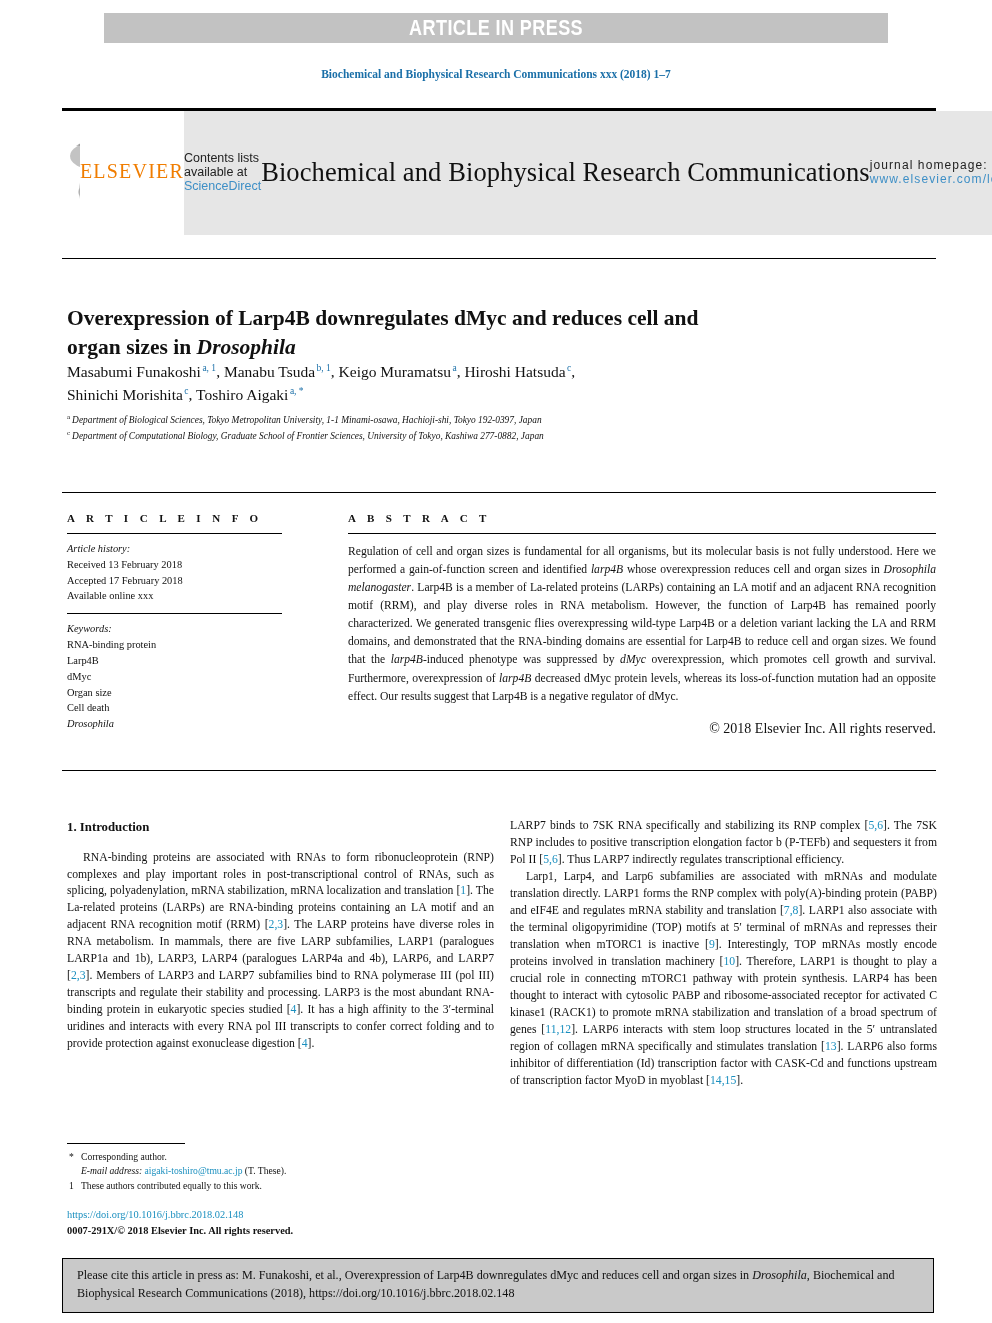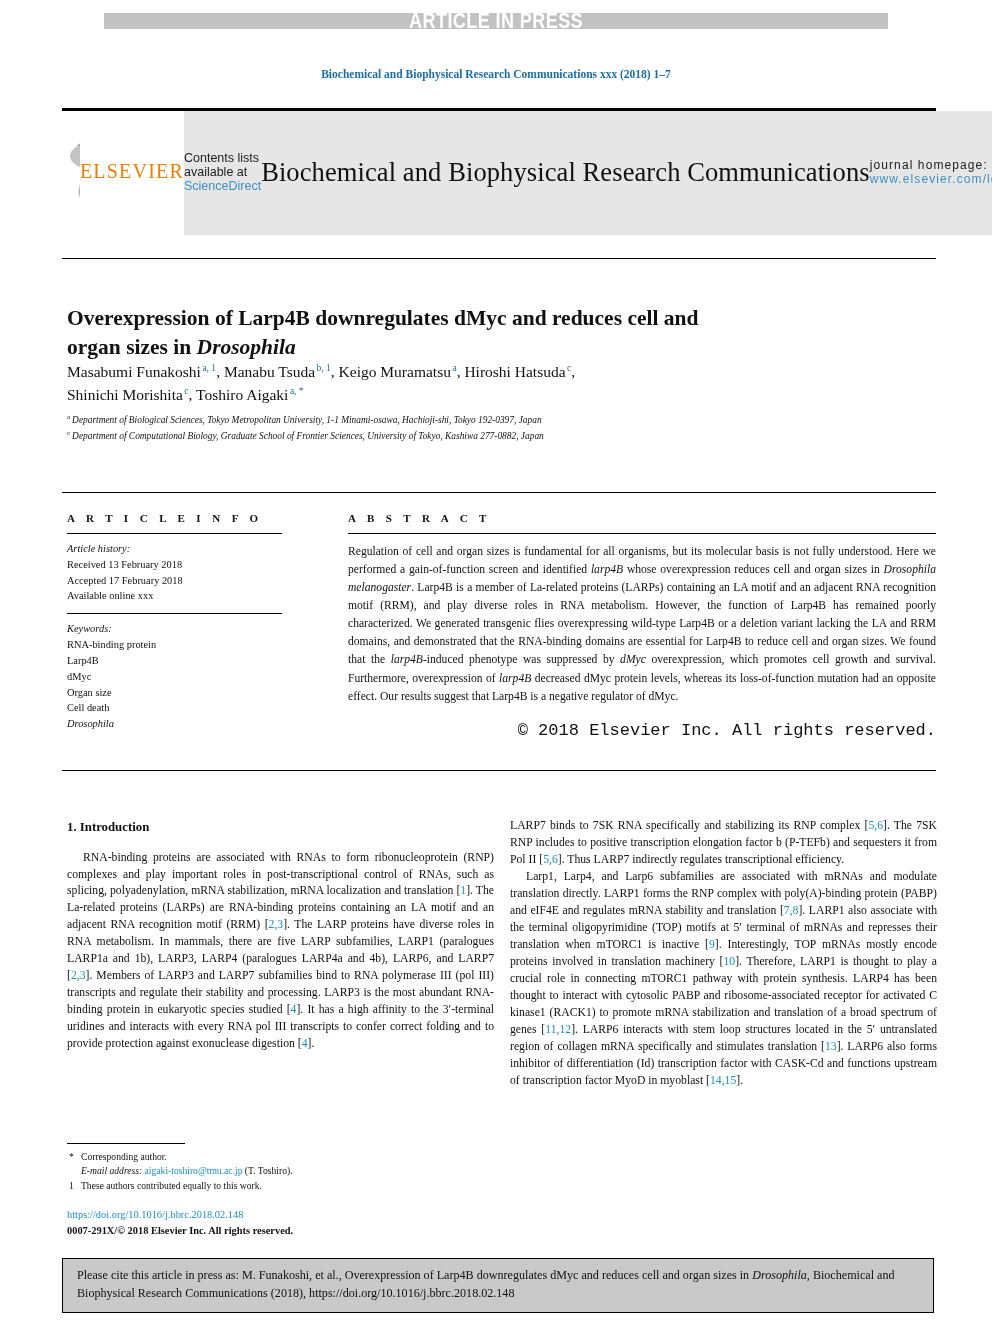--- a/index.html
+++ b/index.html
@@ -15,21 +15,21 @@
     color: #000000;
     overflow: hidden;
   }
 
   
   .press-band {
     position: absolute;
     left: 104px;
     top: 13px;
     width: 784px;
-    height: 16px;
+    height: 30px;
     background: #c2c2c2;
     display: flex;
     align-items: center;
     justify-content: center;
   }
   .press-band-text {
     color: #ffffff;
     font-family: "Liberation Sans", sans-serif;
     font-weight: bold;
     font-size: 22px;
@@ -278,22 +278,22 @@
   }
   .abs-text {
     font-family: "Liberation Serif", serif;
     font-size: 11.6px;
     line-height: 1.56;
     text-align: justify;
     color: #111111;
   }
   .abs-text em { font-style: italic; }
   .copyright {
-    font-family: Liberation Mono, monospace;
-    font-size: 17px;
+    font-family: Liberation Serif, serif;
+    font-size: 14px;
     text-align: right;
     margin-top: 15px;
     color: #111111;
   }
 
   .abs-rule-bottom {
     position: absolute;
     left: 62px;
     top: 770px;
     width: 874px;
@@ -501,21 +501,21 @@
 </div>
 
 <div class="footnote-box">
   <div class="fn-rule"></div>
   <div class="fn-line">
     <span class="fn-mark">*</span>
     <span>Corresponding author.</span>
   </div>
   <div class="fn-line">
     <span class="fn-it">E-mail address:</span>
-    <span class="link-blue">aigaki-toshiro@tmu.ac.jp</span><span> (T. Toshiro).</span>
+    <span class="link-blue">aigaki-toshiro@tmu.ac.jp</span><span> (T. These).</span>
   </div>
   <div class="fn-line">
     <span class="fn-mark">1</span>
     <span>These authors contributed equally to this work.</span>
   </div>
 </div>
 
 <div class="doi-block">
   <div class="doi-link">https://doi.org/10.1016/j.bbrc.2018.02.148</div>
   <div class="issn">0007-291X/© 2018 Elsevier Inc. All rights reserved.</div>

